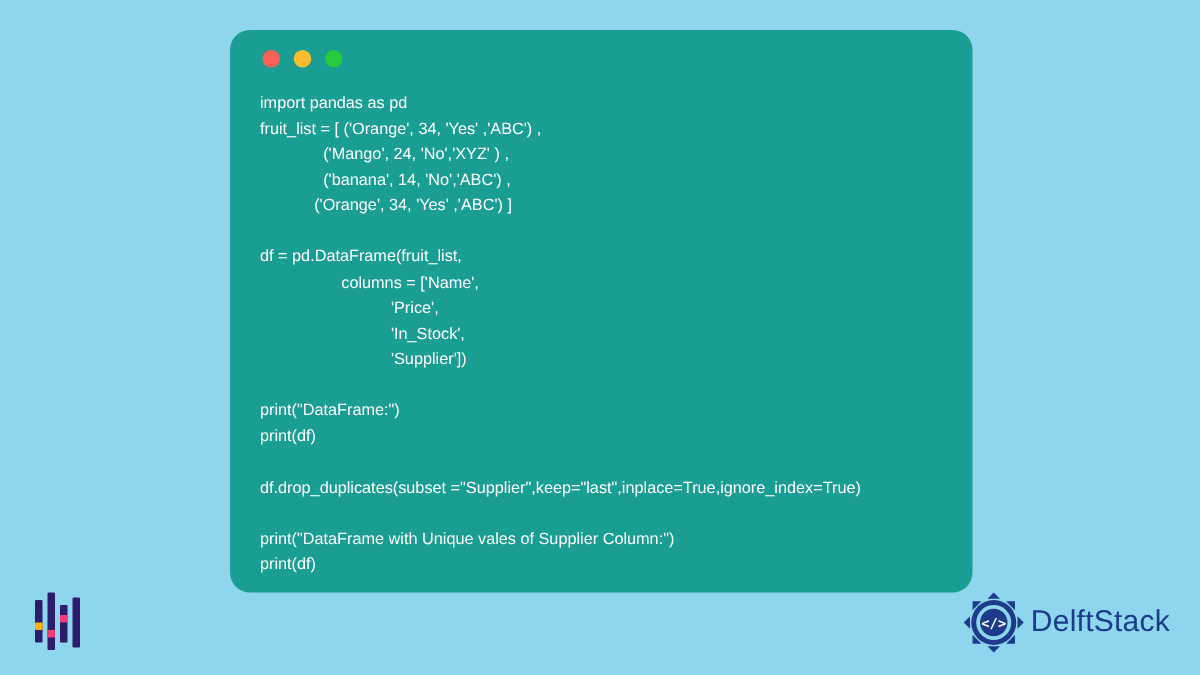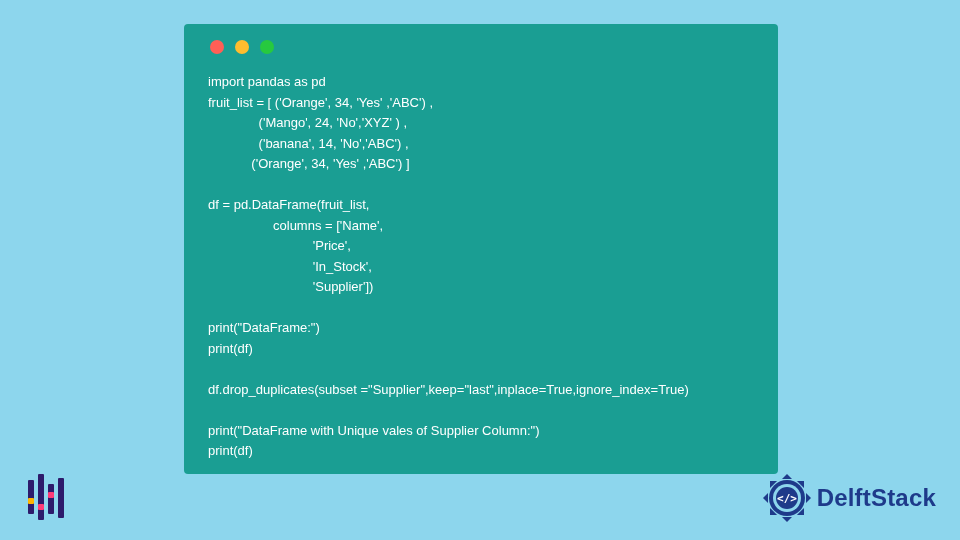--- a/index.html
+++ b/index.html
@@ -11,21 +11,21 @@
     font-family: -apple-system, BlinkMacSystemFont, "Segoe UI", Arial, sans-serif;
     overflow: hidden;
   }
   .code-window {
     position: absolute;
     left: 184px;
     top: 24px;
     width: 594px;
     height: 450px;
     background: #1a9e93;
-    border-radius: 4px;
+    border-radius: 16px;
     padding: 16px 24px 20px 24px;
   }
   .traffic-lights {
     display: flex;
     gap: 11px;
     margin-bottom: 18px;
     margin-left: 2px;
   }
   .traffic-light {
     width: 14px;
@@ -57,21 +57,21 @@
   .logo-right {
     position: absolute;
     right: 24px;
     bottom: 16px;
     display: flex;
     align-items: center;
     gap: 4px;
   }
   .delft-text {
     font-size: 24px;
-    font-weight: 700;
+    font-weight: 400;
     color: #1e3a8a;
     letter-spacing: 0.2px;
   }
 </style>
 </head>
 <body>
 
 <div class="code-window">
   <div class="traffic-lights">
     <div class="traffic-light tl-red"></div>

